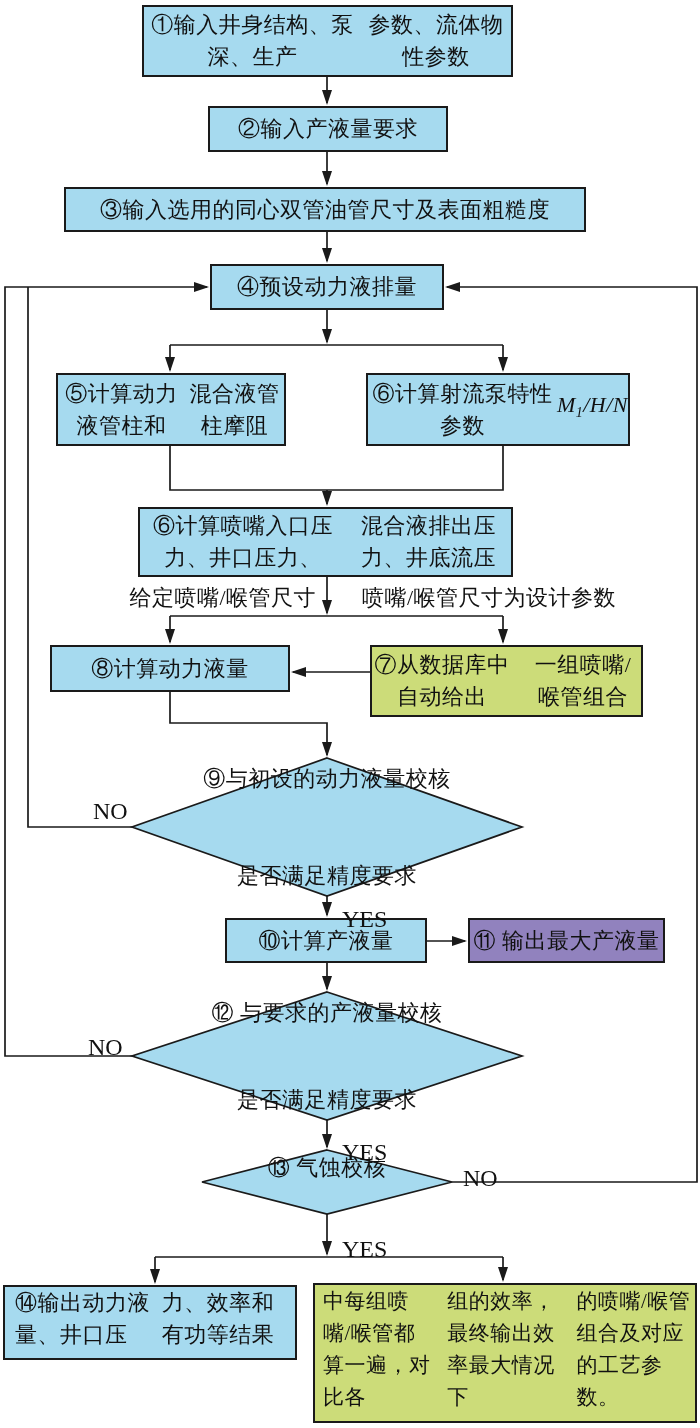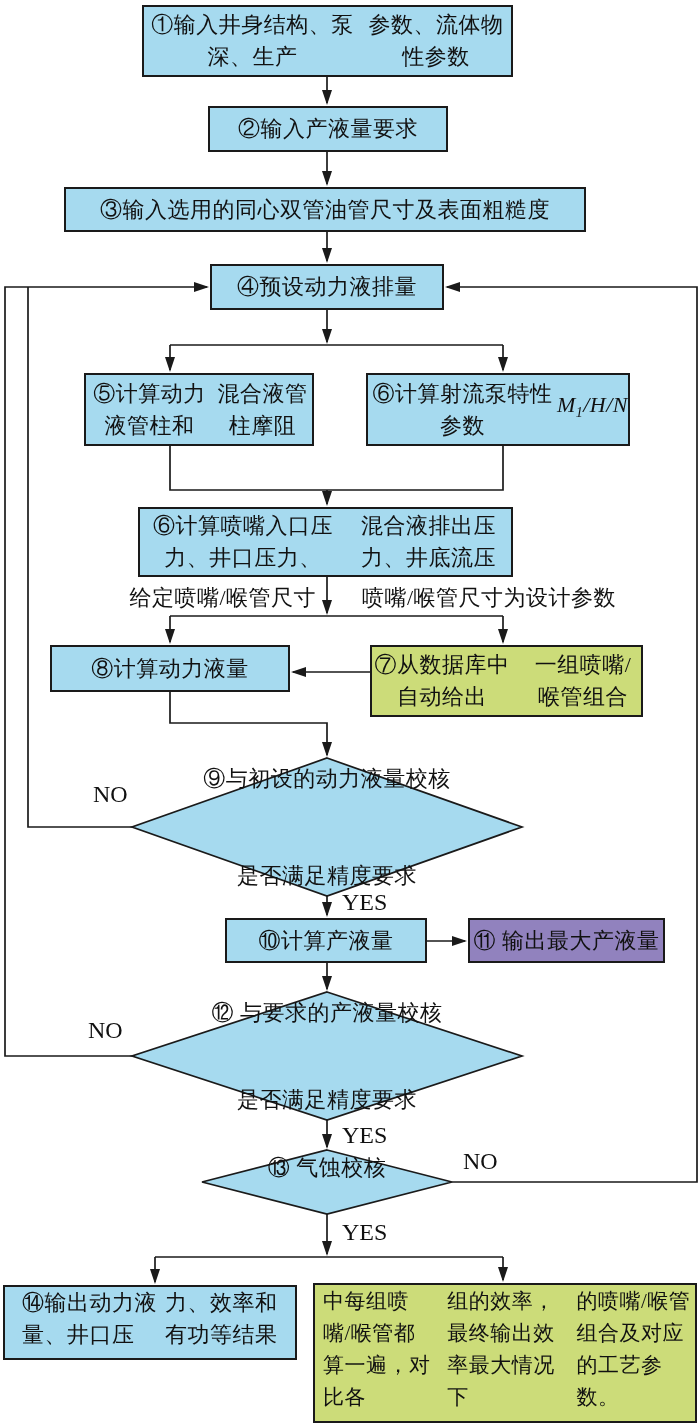--- a/index.html
+++ b/index.html
@@ -15,21 +15,21 @@
     font-size:22px;line-height:32px;text-align:center;letter-spacing:0.5px;
   }
   .blue{background:var(--process-fill,#a6daef);}
   .green{background:var(--database-fill,#ccdc79);gap:13px;}
   .purple{background:var(--output-fill,#9182be);}
   .dtext{
     position:absolute;display:flex;flex-direction:column;justify-content:space-between;align-items:center;
     font-size:22px;line-height:31px;text-align:center;letter-spacing:0.5px;
   }
   .lbl{position:absolute;font-size:22px;line-height:24px;white-space:nowrap;letter-spacing:0.5px;}
-  .edge-word{position:absolute;font-size:24px;line-height:26px;white-space:nowrap;}
+  .edge-word{position:absolute;font-size:24px;line-height:26px;white-space:nowrap;margin-top:17px;}
   .formula{font-style:italic;font-family:"Liberation Serif","DejaVu Serif",serif;}
   .formula sub{font-size:14px;}
   .left-align{align-items:flex-start;text-align:left;}
 </style>
 </head>
 <body>
 
 <div id="canvas">
 
   <svg id="wires" viewBox="0 0 700 1428" fill="none" stroke="#1a1a1a" stroke-width="1.7">
@@ -93,21 +93,21 @@
   </div>
 
   <div class="box blue" style="left:64px;top:187px;width:522px;height:45px;">
     <span>③输入选用的同心双管油管尺寸及表面粗糙度</span>
   </div>
 
   <div class="box blue" style="left:210px;top:264px;width:234px;height:46px;">
     <span>④预设动力液排量</span>
   </div>
 
-  <div class="box blue" style="left:56px;top:373px;width:230px;height:73px;margin-left:28px;">
+  <div class="box blue" style="left:56px;top:373px;width:230px;height:73px;">
     <span>⑤计算动力液管柱和</span>
     <span>混合液管柱摩阻</span>
   </div>
 
   <div class="box blue" style="left:366px;top:373px;width:264px;height:73px;">
     <span>⑥计算射流泵特性参数</span>
     <span class="formula"><i>M</i><sub>1</sub><i>/H/N</i></span>
   </div>
 
   <div class="box blue" style="left:138px;top:507px;width:375px;height:70px;">
@@ -139,21 +139,21 @@
 
   <div class="dtext" style="left:132px;top:997px;width:390px;height:118px;">
     <span>⑫ 与要求的产液量校核</span>
     <span>是否满足精度要求</span>
   </div>
 
   <div class="dtext" style="left:202px;top:1152px;width:250px;height:60px;">
     <span>⑬ 气蚀校核</span>
   </div>
 
-  <div class="box blue left-align" style="left:3px;top:1285px;width:294px;height:75px;padding-left:17px;">
+  <div class="box blue left-align" style="left:3px;top:1285px;width:294px;height:75px;padding-left:10px;">
     <span>⑭输出动力液量、井口压</span>
     <span>力、效率和有功等结果</span>
   </div>
 
   <div class="box green left-align" style="left:313px;top:1283px;width:384px;height:140px;padding-left:8px;font-size:21px;line-height:32px;">
     <span>中每组喷嘴/喉管都算一遍，对比各</span>
     <span>组的效率，最终输出效率最大情况下</span>
     <span>的喷嘴/喉管组合及对应的工艺参数。</span>
   </div>
 

